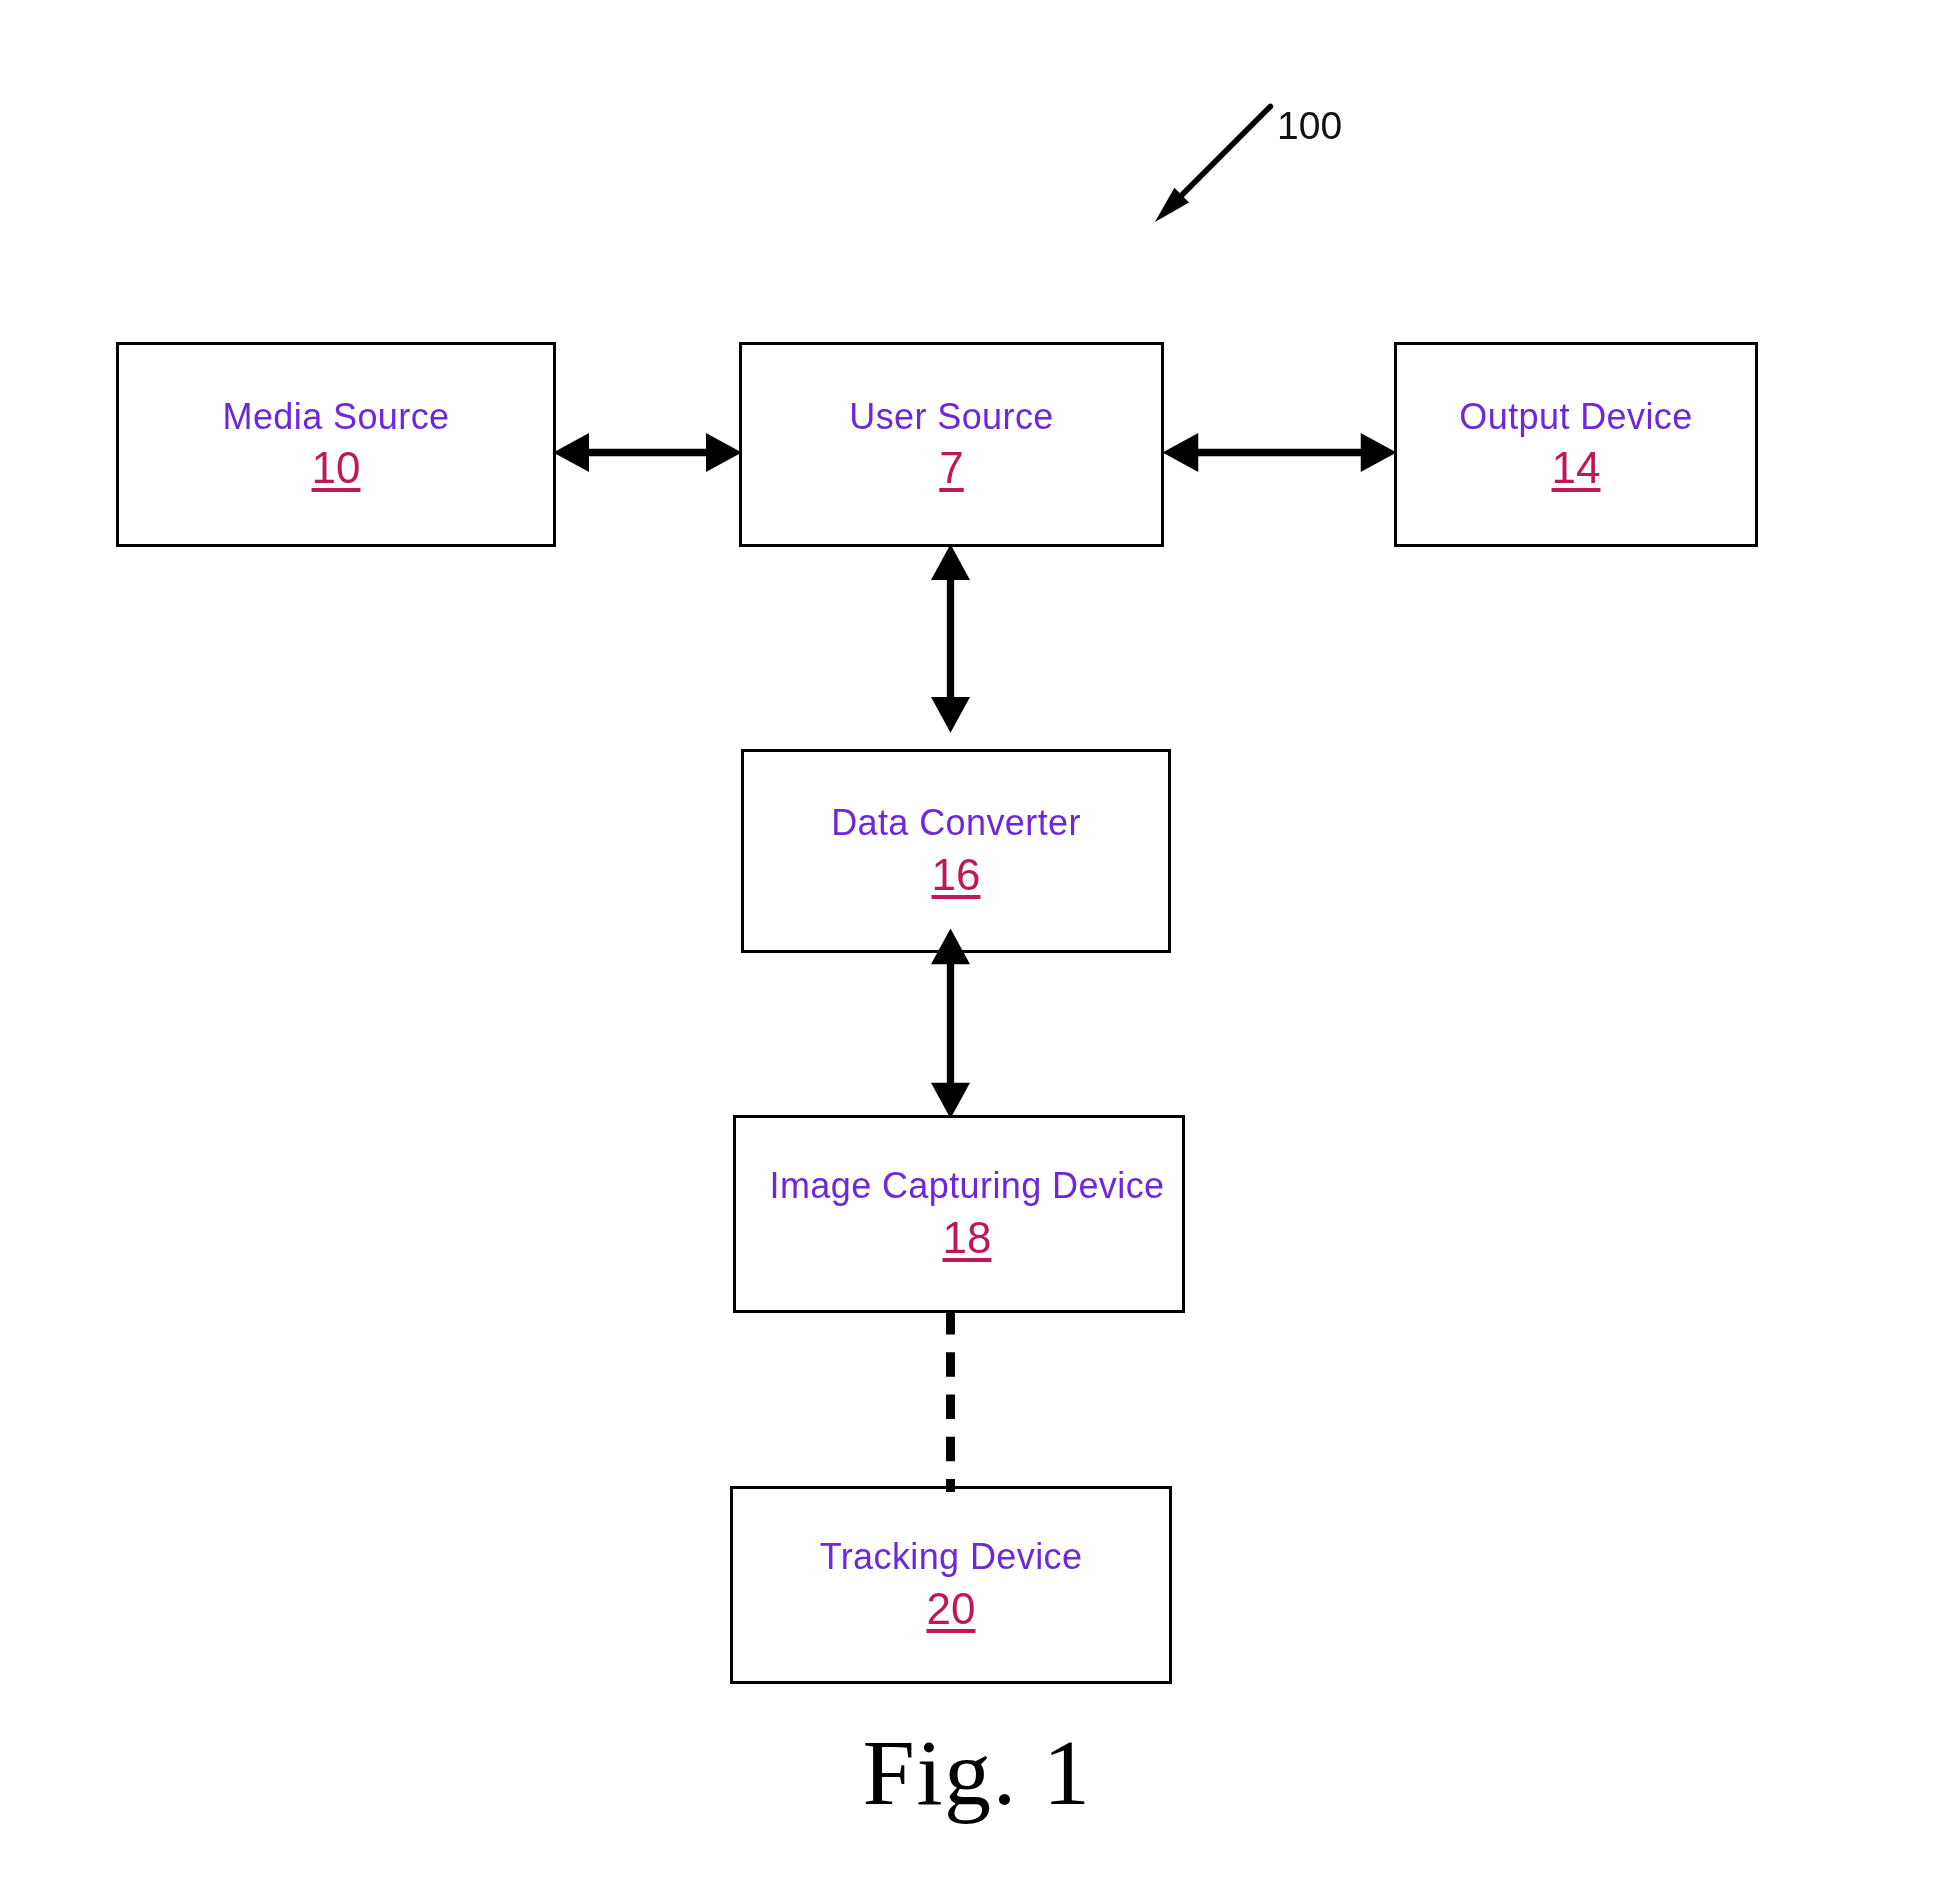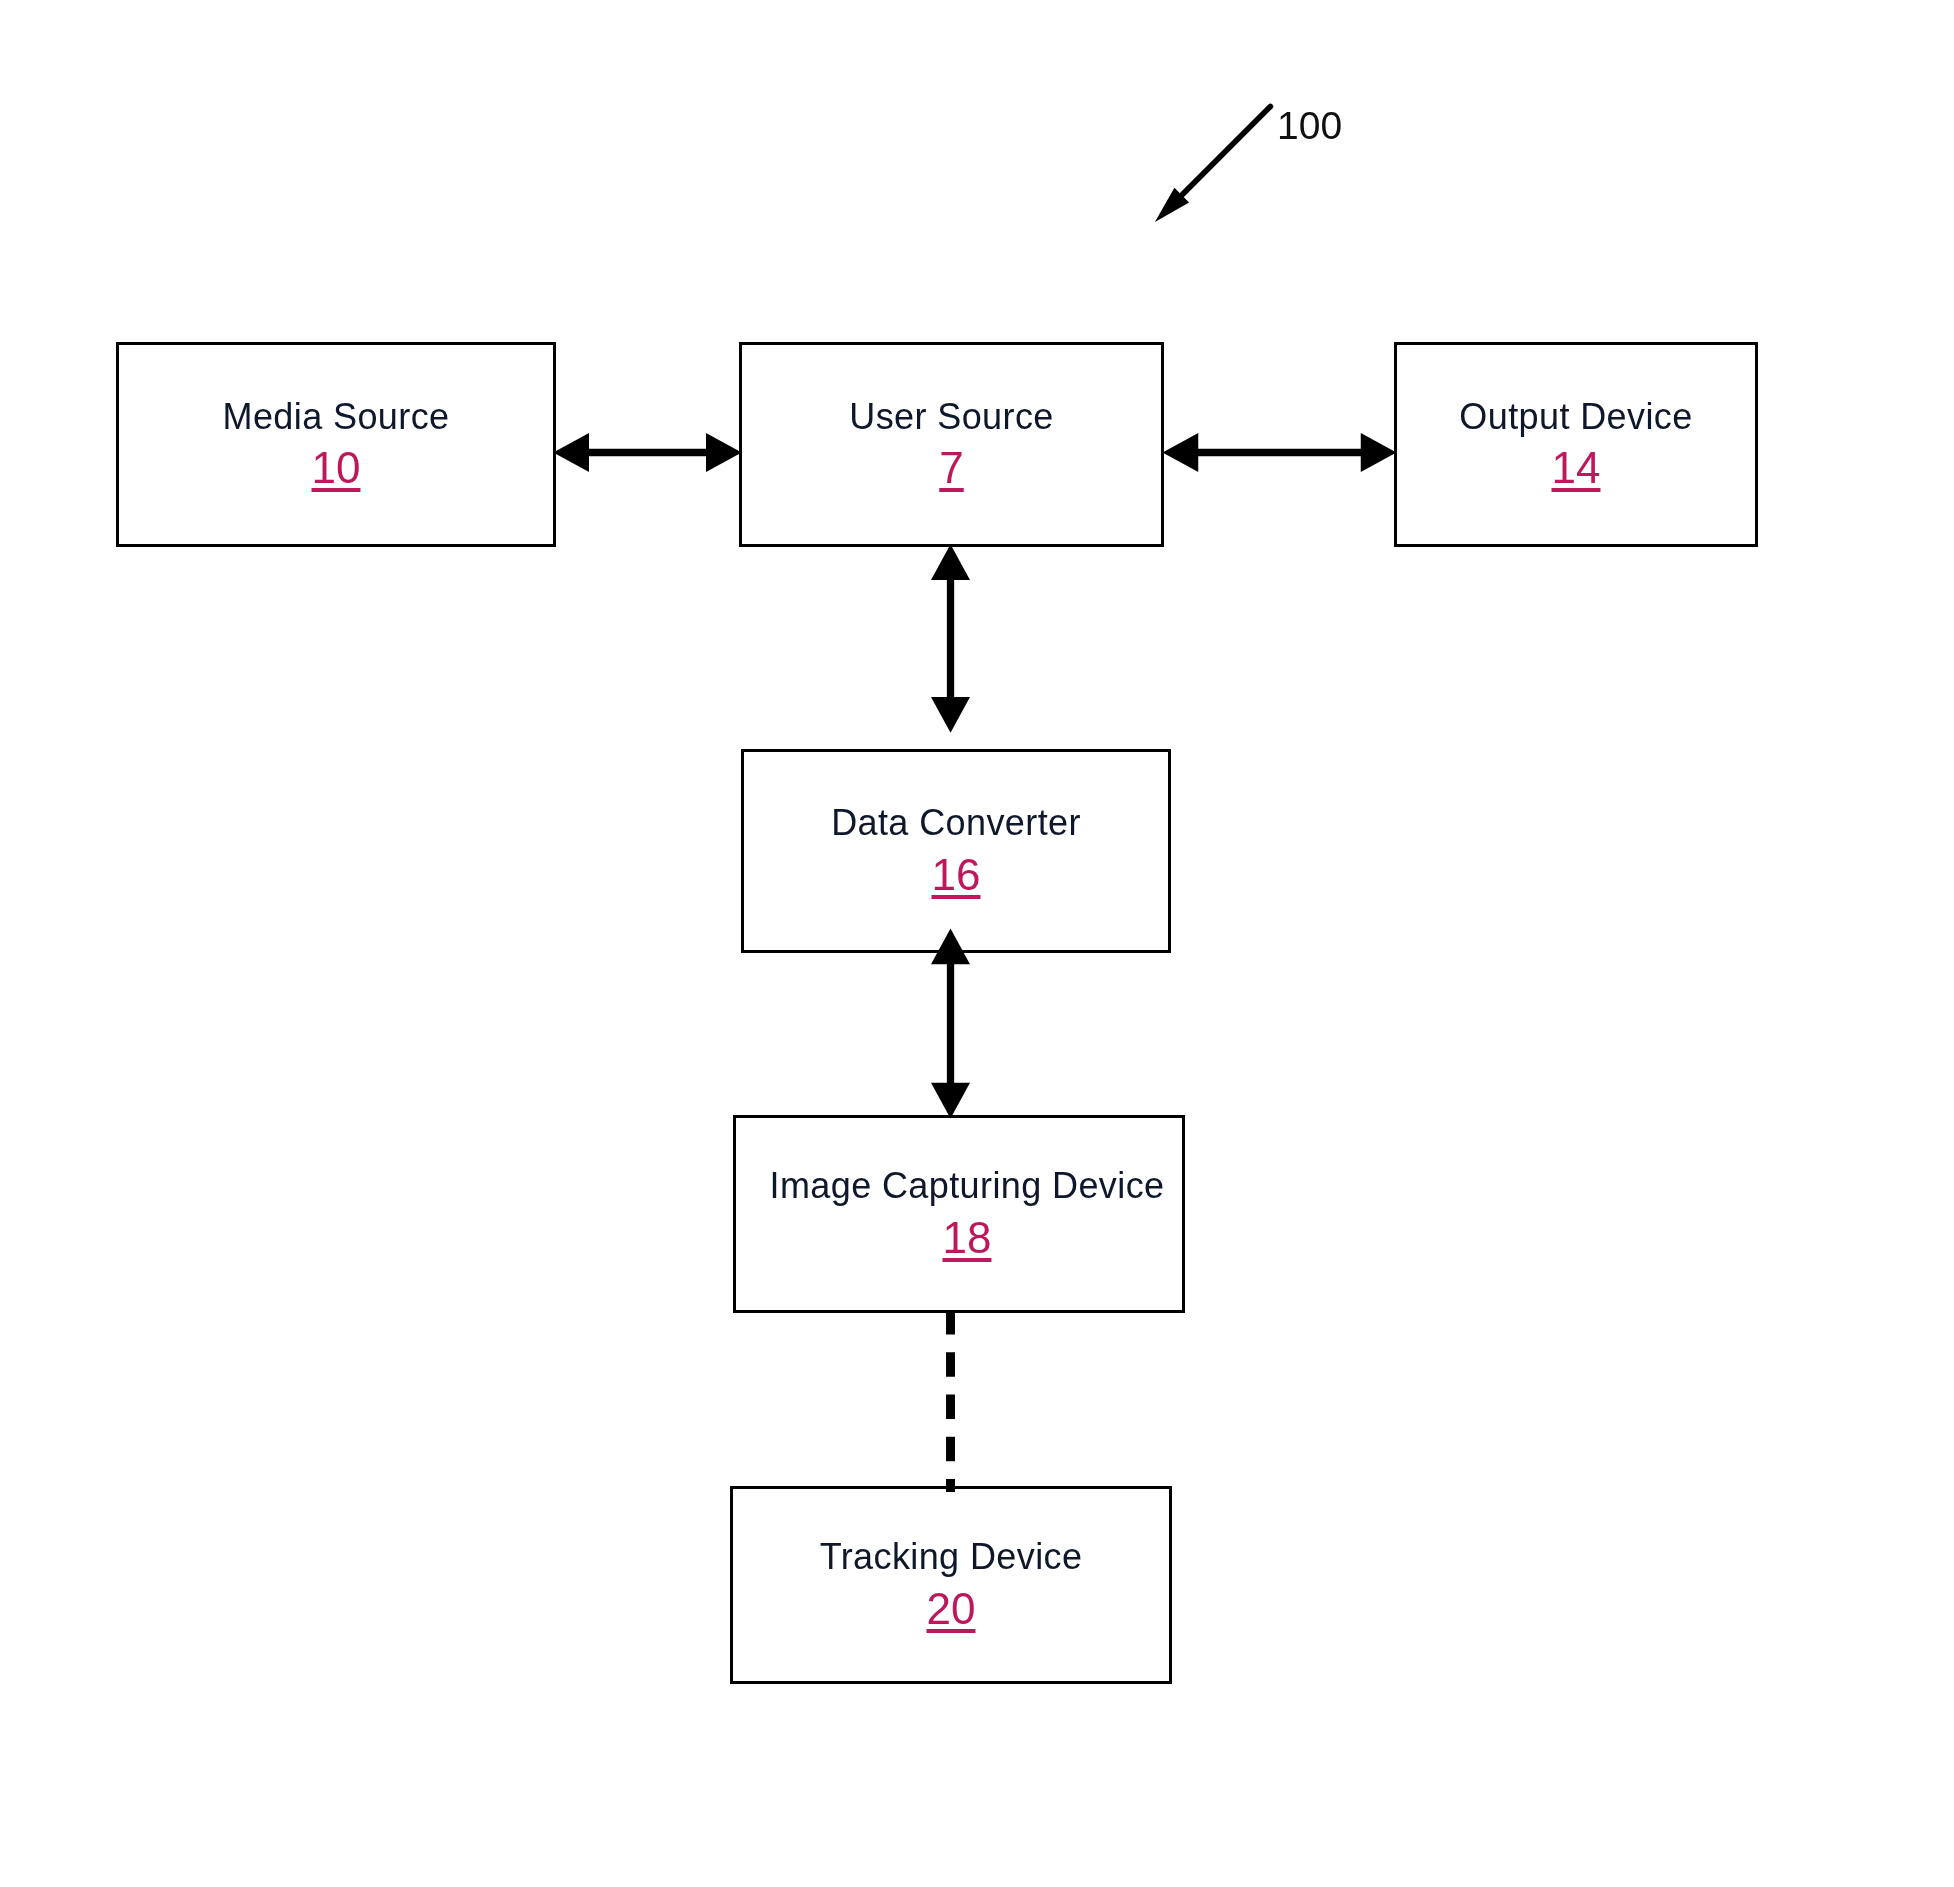--- a/index.html
+++ b/index.html
@@ -27,21 +27,21 @@
     align-items: center;
     justify-content: center;
     color: #1a1a1a;
   }
   .node-label {
     font-size: 36px;
     letter-spacing: 0.4px;
     line-height: 1.15;
     white-space: nowrap;
     text-align: center;
-    color: #0f172a;
+    color: #6d28d9;
   }
   .node-ref {
     font-size: 44px;
     text-decoration: underline;
     text-underline-offset: 4.9px;
     margin-top: 6.5px;
     text-align: center;
     color: #be185d;
   }
 
@@ -165,15 +165,16 @@
       <polygon points="40,238 16,194 64,194" fill="#000000"></polygon>
     </svg>
   </div>
 
   <div class="conn" style="left:918px; top:1308px; width:65px; height:186px;">
     <svg width="65" height="186" viewBox="0 0 80 228">
       <line x1="40" y1="2" x2="40" y2="226" stroke="#000000" stroke-width="11" stroke-dasharray="30 22"></line>
     </svg>
   </div>
 
+  <div id="figure-caption">Fig. 1</div>
 
 </div>
 
 
 </body></html>

